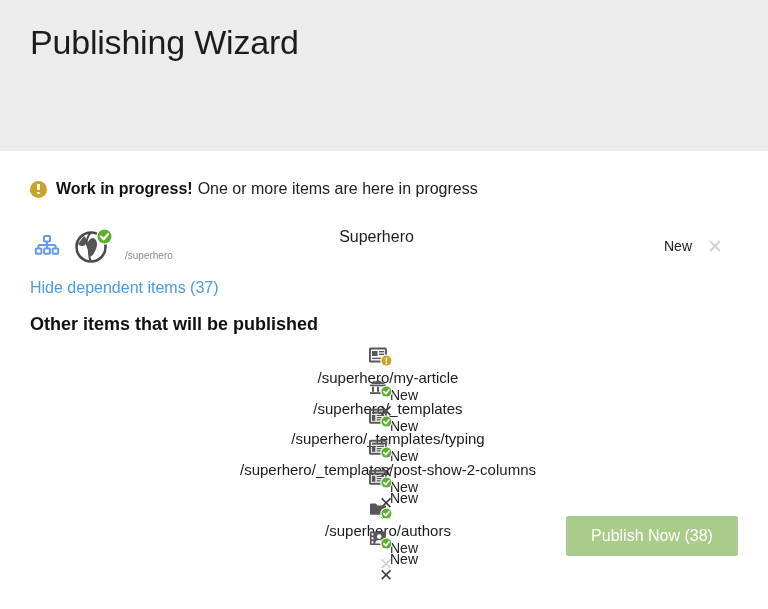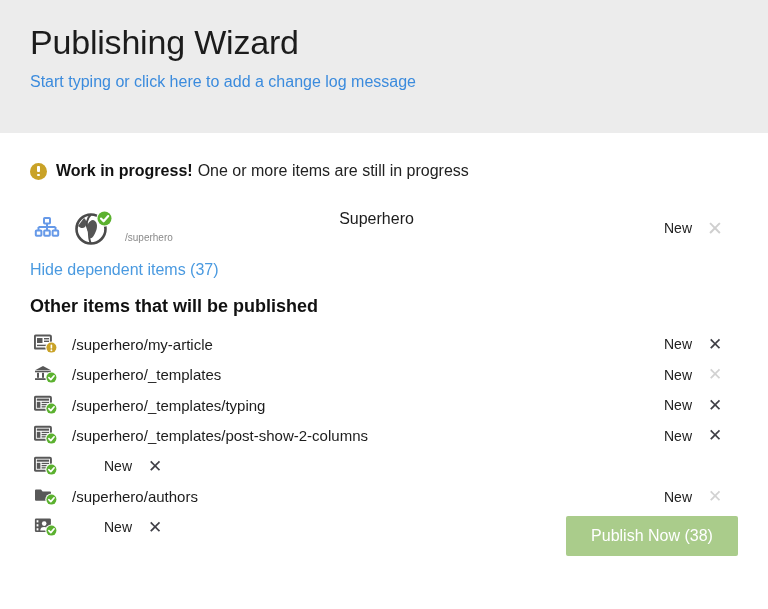--- a/index.html
+++ b/index.html
@@ -9,21 +9,21 @@
     height: 609px;
     background: #ffffff;
     font-family: "Liberation Sans", sans-serif;
     color: #222222;
     overflow: hidden;
   }
 
   
   .header {
     background: #ececec;
-    height: 133px;
+    height: 151px;
     padding: 20px 30px 0 30px;
   }
   .page-title {
     font-size: 34px;
     font-weight: 400;
     color: #1c1c1c;
     margin: 0;
     line-height: 44px;
     letter-spacing: -0.2px;
   }
@@ -142,20 +142,21 @@
     line-height: 18px;
     margin-bottom: 14px;
   }
 
   
   .dep-list { margin-left: 4px; }
   .dep-row {
     display: flex;
     align-items: center;
     height: 30.5px;
+    flex-direction: column;
   }
   .dep-icon {
     flex: 0 0 auto;
     width: 34px;
     display: flex;
     align-items: center;
   }
   .dep-path {
     flex: 1 1 auto;
     font-size: 15px;
@@ -205,29 +206,28 @@
     line-height: 40px;
   }
 
   svg { display: block; }
 </style>
 </head>
 <body>
 
 <div class="header">
   <h1 class="page-title">Publishing Wizard</h1>
-  <a class="changelog-link">Start typing or click here to add a change log message</a>
 </div>
 
 <div class="body">
 
   <div class="warning-row">
     <span class="warn-badge"></span>
     <span class="warn-strong">Work in progress!</span>
-    <span class="warn-text" style="margin-left:-4px;"> One or more items are still in progress</span>
+    <span class="warn-text" style="margin-left:-4px;"> One or more items are here in progress</span>
   </div>
 
   <div class="root-row">
     <span class="sitemap-icon">
       <svg width="26" height="26" viewBox="0 0 26 26">
         <rect x="10" y="3" width="6" height="5.5" rx="0.8" fill="none" stroke="#6699e8" stroke-width="2"></rect>
         <path d="M13 8.5 V12 M4.5 12 H21.5 M4.5 12 V15.5 M13 12 V15.5 M21.5 12 V15.5" stroke="#6699e8" stroke-width="2" fill="none"></path>
         <rect x="1.8" y="15.5" width="5.6" height="5.2" rx="0.8" fill="none" stroke="#6699e8" stroke-width="2"></rect>
         <rect x="10.2" y="15.5" width="5.6" height="5.2" rx="0.8" fill="none" stroke="#6699e8" stroke-width="2"></rect>
         <rect x="18.6" y="15.5" width="5.6" height="5.2" rx="0.8" fill="none" stroke="#6699e8" stroke-width="2"></rect>

